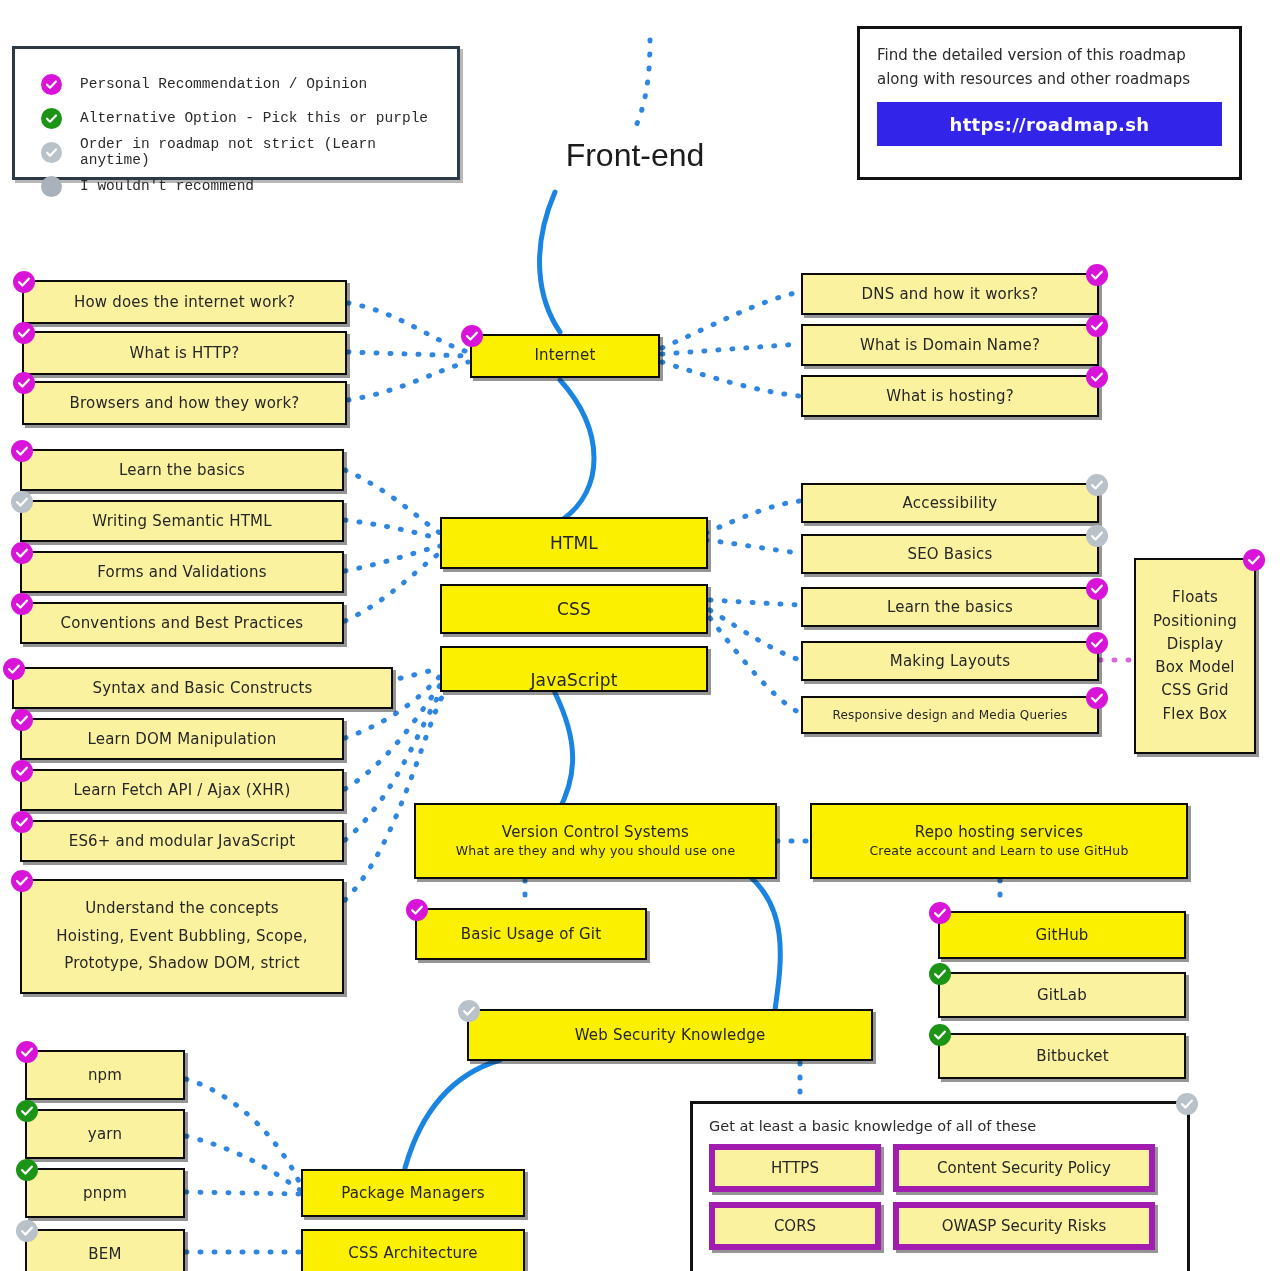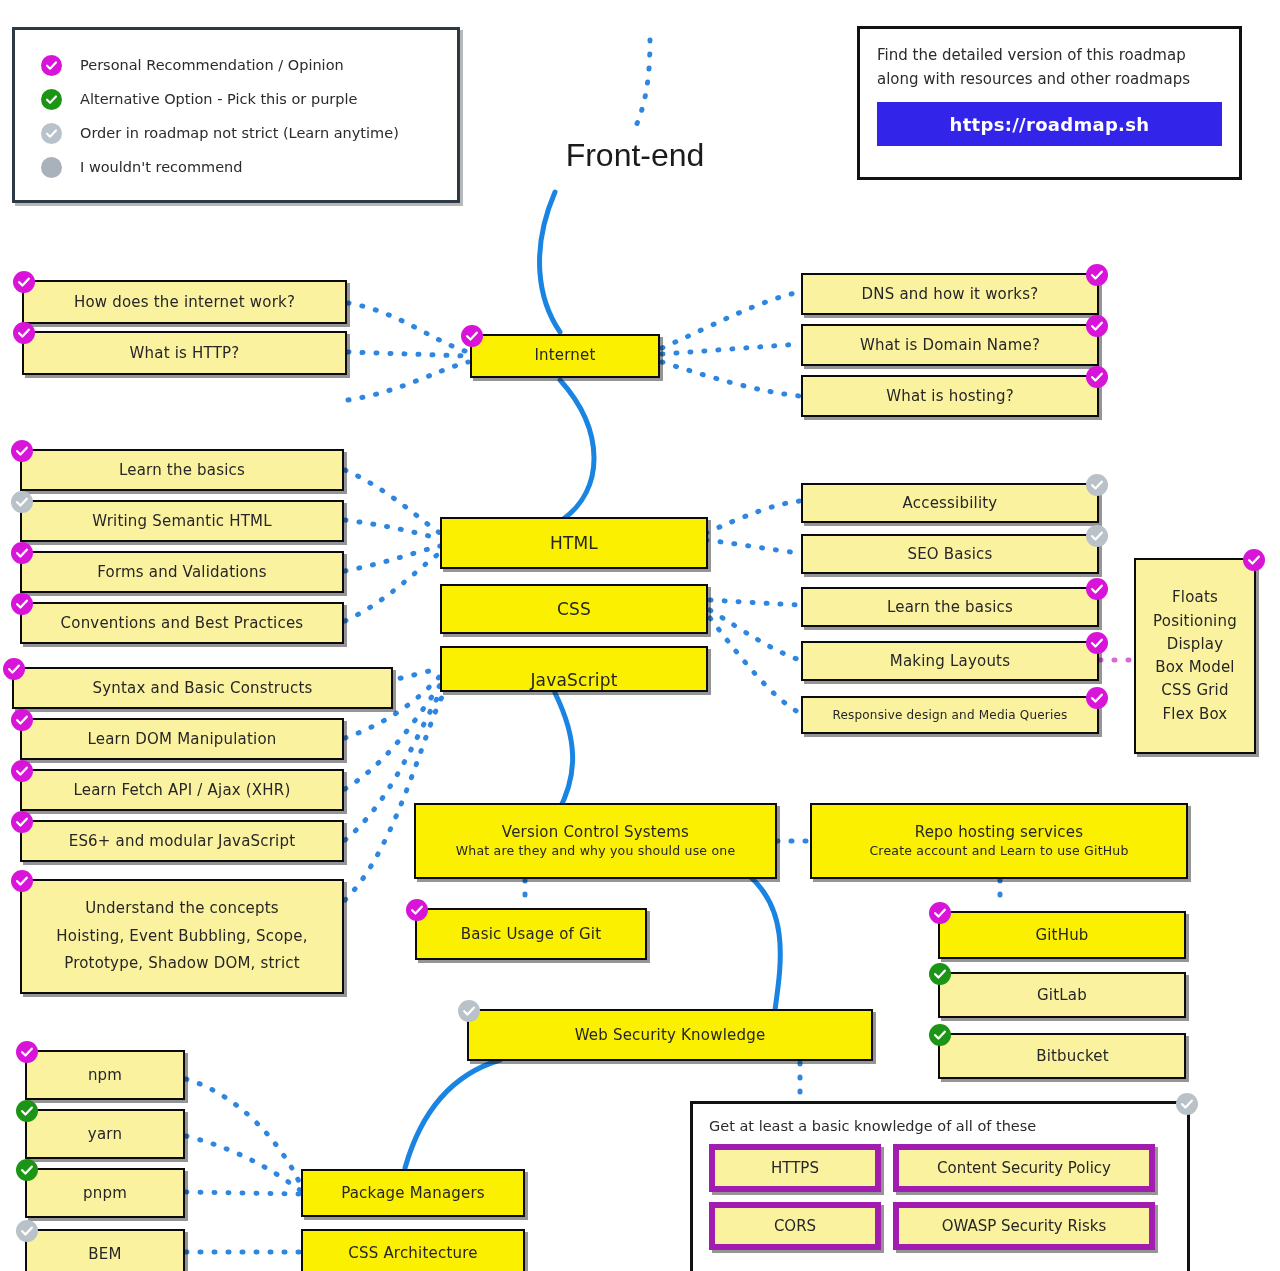--- a/index.html
+++ b/index.html
@@ -37,24 +37,25 @@
   }
   .badge svg{width:14px;height:14px;display:block;}
   .badge.purple{background:#d814d8;}
   .badge.green{background:#1c9416;}
   .badge.grey{background:#b9c2c9;}
   .badge-tl{left:-11px;top:-11px;}
   .badge-tr{right:-11px;top:-11px;}
 
   
   #legend{
-    position:absolute;left:12px;top:27px;width:448px;height:176px;
+    position:absolute;left:12px;top:46px;width:448px;height:134px;
     background:#fff;border:3px solid #2d3945;box-sizing:border-box;
     padding:18px 20px 0 26px;z-index:6;
     box-shadow:3px 3px 0 rgba(20,20,20,.3);
+    font-family:Liberation Mono, monospace;
   }
   .legend-row{display:flex;align-items:center;height:34px;}
   .legend-row .lbadge{
     width:21px;height:21px;border-radius:50%;flex:0 0 21px;
     display:flex;align-items:center;justify-content:center;margin-right:18px;
   }
   .legend-row .lbadge svg{width:13px;height:13px;}
   .legend-row .ltext{font-size:14.5px;color:#2b2b2b;}
 
   
@@ -219,20 +220,28 @@
       </span>
   </div>
   <div class="node" style="left:22px;top:331px;width:325px;height:44px;">
     <span>What is HTTP?</span>
     <span class="badge purple badge-tl">
         <svg viewBox="0 0 16 16">
           <path d="M2.5 8.2 L6.2 12 L13.5 4.2" stroke="#fff" stroke-width="2.6" fill="none" stroke-linecap="round" stroke-linejoin="round"></path>
         </svg>
       </span>
   </div>
+  <div class="node" style="left:22px;top:381px;width:325px;height:44px;">
+    <span>Browsers and how they work?</span>
+    <span class="badge purple badge-tl">
+        <svg viewBox="0 0 16 16">
+          <path d="M2.5 8.2 L6.2 12 L13.5 4.2" stroke="#fff" stroke-width="2.6" fill="none" stroke-linecap="round" stroke-linejoin="round"></path>
+        </svg>
+      </span>
+  </div>
 
   <div class="node" style="left:801px;top:273px;width:298px;height:42px;">
     <span>DNS and how it works?</span>
     <span class="badge purple badge-tr">
         <svg viewBox="0 0 16 16">
           <path d="M2.5 8.2 L6.2 12 L13.5 4.2" stroke="#fff" stroke-width="2.6" fill="none" stroke-linecap="round" stroke-linejoin="round"></path>
         </svg>
       </span>
   </div>
   <div class="node" style="left:801px;top:324px;width:298px;height:42px;">

